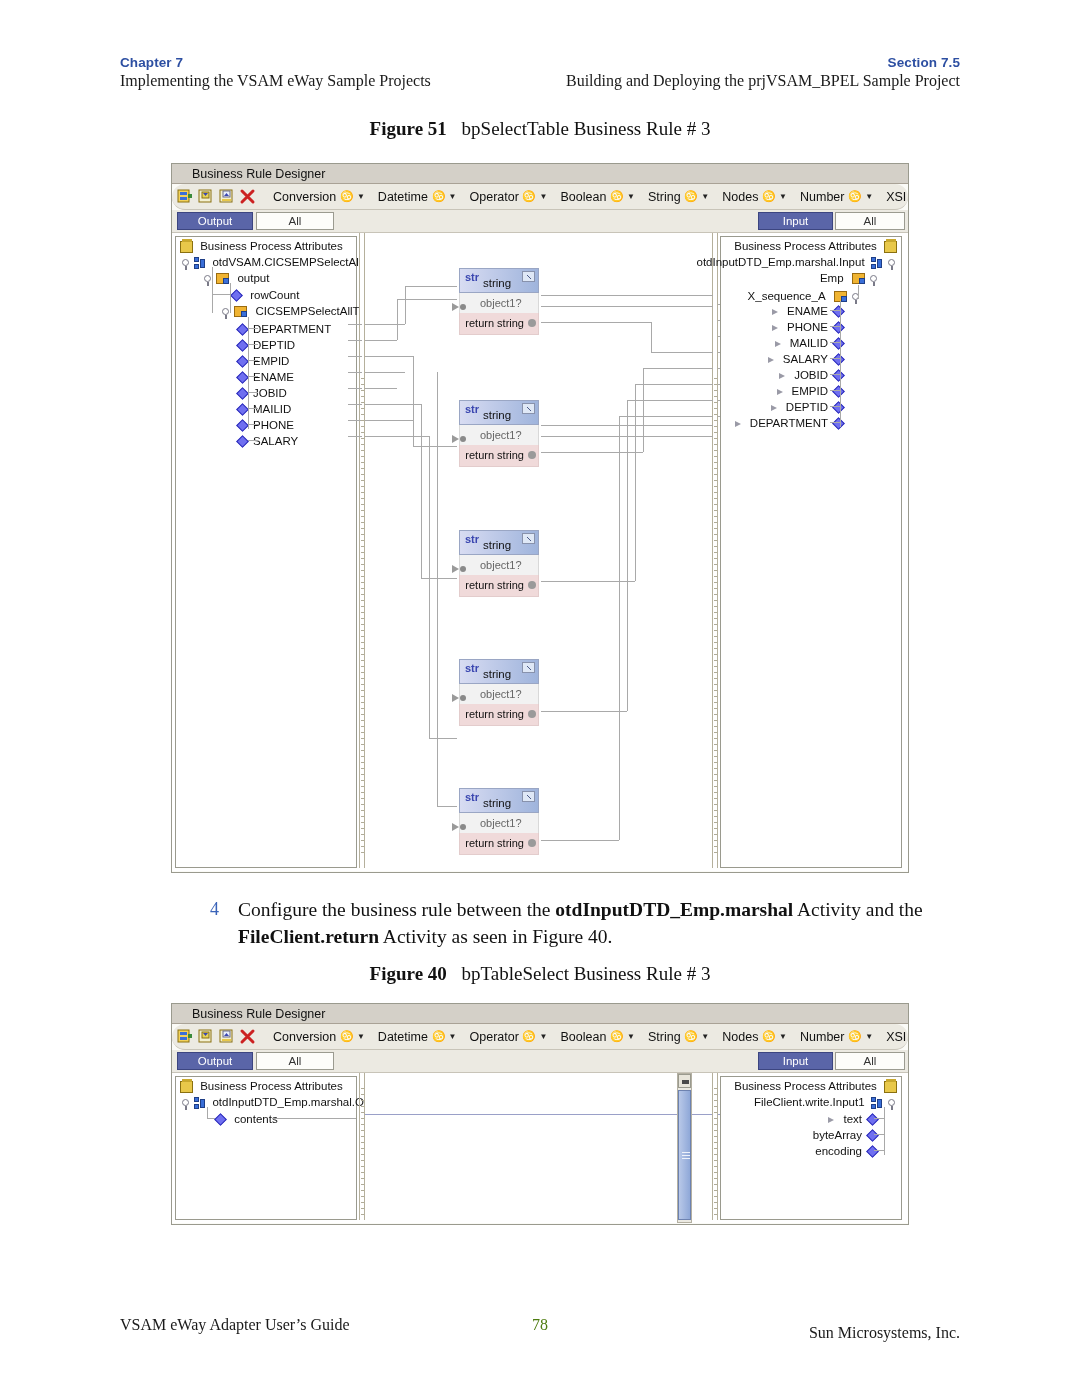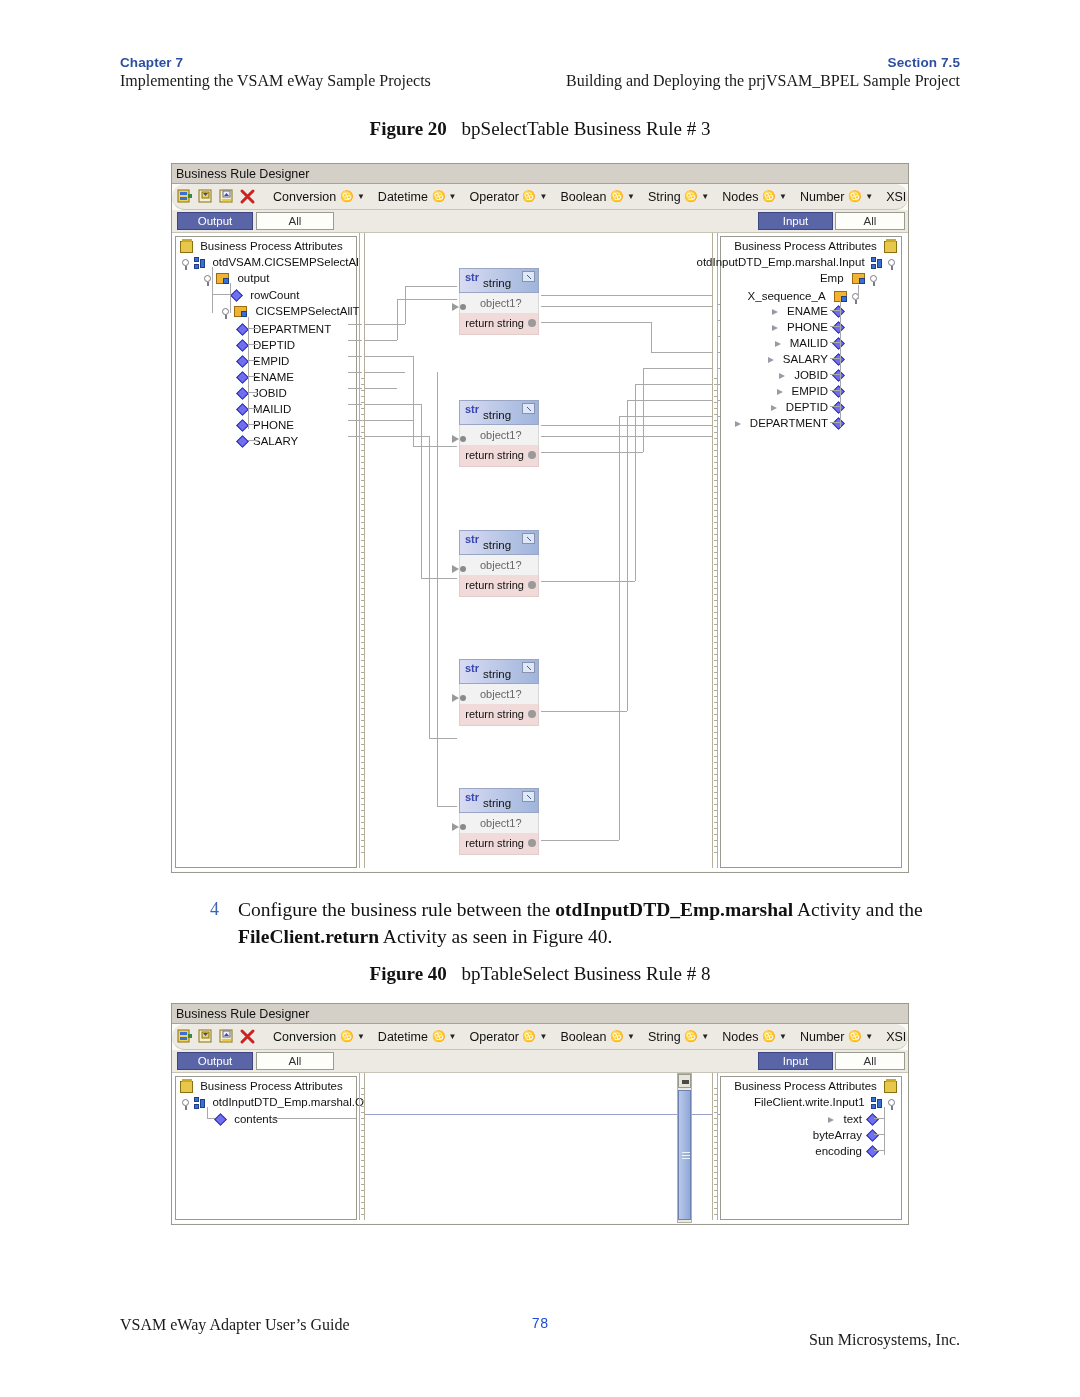--- a/index.html
+++ b/index.html
@@ -22,28 +22,28 @@
 
   
   .step{position:absolute;left:210px;top:896px;width:755px;font-size:19.5px;line-height:27px;color:#111;}
   .step .num{position:absolute;left:0px;top:0px;color:#3a63b8;font-size:18px;}
   .step .txt{margin-left:28px;display:block;}
   .step b{font-weight:bold;}
 
   
   .pg-footer{position:absolute;left:120px;top:1316px;width:840px;font-size:16px;color:#1a1a1a;}
   .ft-l{position:absolute;left:0;top:0;}
-  .ft-c{position:absolute;left:0;width:100%;text-align:center;color:#1d4ed8;font-family:Liberation Mono, monospace;font-size:14px;}
-  .ft-r{position:absolute;right:0;top:15px;}
+  .ft-c{position:absolute;left:0;width:100%;text-align:center;color:#4d7c0f;font-family:Liberation Serif, serif;font-size:16px;}
+  .ft-r{position:absolute;right:0;top:8px;}
 
   
   .brd{position:absolute;background:#fbfbf7;border:1px solid #9a9a8e;box-sizing:border-box;
        font-family:"Liberation Sans",sans-serif;}
   .brd-title{height:20px;background:#d4d0c8;border-bottom:1px solid #a9a296;
-             font-size:12.5px;color:#111;padding:3px 0 0 4px;box-sizing:border-box;}
+             font-size:12.5px;color:#111;padding:3px 0 0 20px;box-sizing:border-box;}
   .brd-toolbar{height:26px;background:#eceae2;border-bottom:1px solid #c8c4b8;
                display:flex;align-items:center;padding-left:4px;box-sizing:border-box;border-radius:13px;}
   .tb-icon{width:18px;height:17px;margin-right:3px;position:relative;display:inline-block;}
   .tb-sep{width:1px;height:15px;background:#b6b2a6;margin:0 8px 0 5px;}
   .tb-menu{font-size:12.5px;color:#111;margin-right:4px;white-space:nowrap;display:flex;align-items:center;}
   .tb-menu .mi-lbl{margin-right:4px;}
   .tb-glyph{color:#45487c;font-size:11px;margin-right:3px;}
   .tb-arrow{font-size:8px;color:#222;margin-right:9px;}
 
   .brd-tabs{height:22px;background:#eceae2;position:relative;border-bottom:1px solid #c8c4b8;}
@@ -110,21 +110,21 @@
     <div class="hdr-tag">Chapter 7</div>
     <div class="hdr-sub">Implementing the VSAM eWay Sample Projects</div>
   </div>
   <div class="hdr-right">
     <div class="hdr-tag">Section 7.5</div>
     <div class="hdr-sub">Building and Deploying the prjVSAM_BPEL Sample Project</div>
   </div>
 </div>
 
 <div class="fig-caption" style="top:118px;">
-  <b>Figure 20</b>
+  <b>Figure 51</b>
   <span class="cap-txt" style="margin-left:10px;">bpSelectTable Business Rule # 3</span>
 </div>
 
 <div class="brd" id="brd39" style="left:171px;top:163px;width:738px;height:710px;">
 
   <div class="brd-title">Business Rule Designer</div>
 
   <div class="brd-toolbar">
     <span class="tb-icon">
       <svg width="18" height="17" viewBox="0 0 18 17">
@@ -629,21 +629,21 @@
 
 <div class="step">
   <span class="num">4</span>
   <span class="txt">
     <span>Configure the business rule between the </span><b>otdInputDTD_Emp.marshal</b><span> Activity and the </span><b>FileClient.return</b><span> Activity as seen in Figure 40.</span>
   </span>
 </div>
 
 <div class="fig-caption" style="top:963px;">
   <b>Figure 40</b>
-  <span class="cap-txt" style="margin-left:10px;">bpTableSelect Business Rule # 8</span>
+  <span class="cap-txt" style="margin-left:10px;">bpTableSelect Business Rule # 3</span>
 </div>
 
 <div class="brd" id="brd40" style="left:171px;top:1003px;width:738px;height:222px;">
 
   <div class="brd-title">Business Rule Designer</div>
 
   <div class="brd-toolbar">
     <span class="tb-icon">
       <svg width="18" height="17" viewBox="0 0 18 17">
           <rect x="2" y="2" width="11" height="12" fill="#f3d25a" stroke="#8a7010"></rect>

